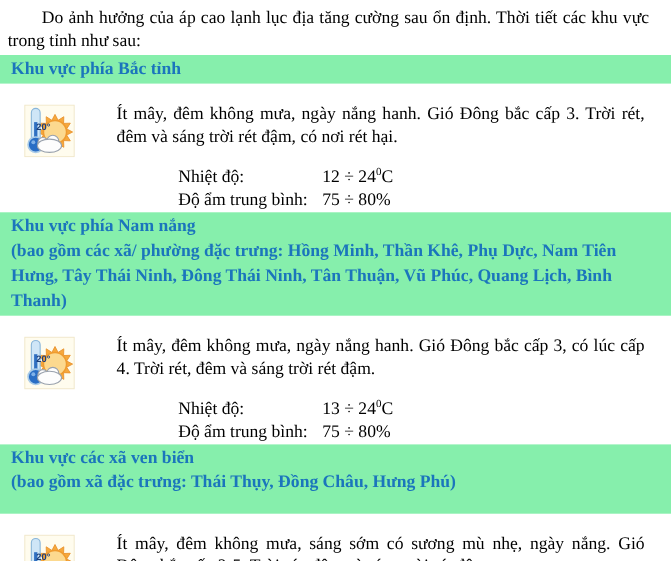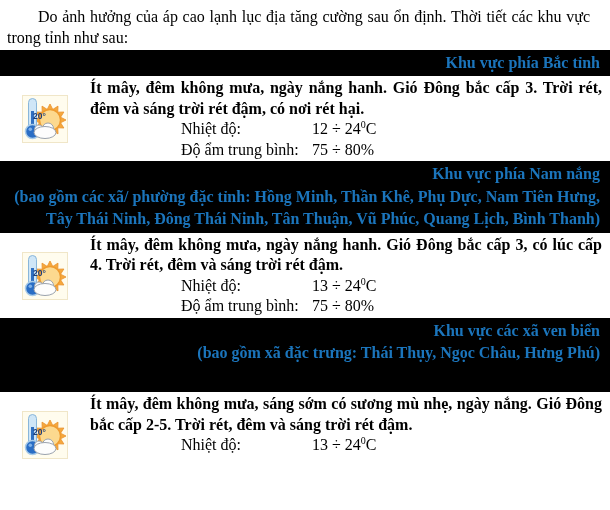--- a/index.html
+++ b/index.html
@@ -7,44 +7,44 @@
     width:610px;height:510px;overflow:hidden;background:#ffffff;
     font-family:"Liberation Serif","DejaVu Serif",serif;
     font-size:16px;line-height:20.5px;color:#000;
   }
   .intro{
     margin:7px 20px 2px 7px;
     text-indent:31px;
     text-align:justify;
   }
   .band{
-    background:#000000;
+    background:#86efac;
     color:#1b75bc;
     font-weight:bold;
-    text-align:right;
+    text-align:left;
     line-height:22.4px;
     padding:2px 10px;
     margin:0;
   }
-  .band-coastal{padding-bottom:28px;}
+  .band-coastal{padding-bottom:16px;}
   .sec-body{
     display:flex;
     margin:2px 8px 1px 7px;
   }
   .icon-col{
     width:83px;flex:0 0 83px;
   }
   .wicon{
     display:block;
     margin:17px 0 0 15px;
   }
   .text-col{flex:1;min-width:0;}
-  .desc{margin:0;text-align:justify;font-weight:bold;}
+  .desc{margin:16px;text-align:justify;}
   .metrics{padding-left:72px;}
-  .metric-row{white-space:nowrap;margin-left:19px;}
+  .metric-row{white-space:nowrap;}
   .mlabel{display:inline-block;width:131px;}
   sup{font-size:10px;line-height:0;}
 </style>
 </head>
 <body>
 
 <div class="page">
 
   <p class="intro">Do ảnh hưởng của áp cao lạnh lục địa tăng cường sau ổn định. Thời tiết các khu vực trong tỉnh như sau:</p>
 
@@ -77,21 +77,21 @@
         </div>
         <div class="metric-row">
           <span class="mlabel">Độ ẩm trung bình:</span><span class="mvalue">75 ÷ 80%</span>
         </div>
       </div>
     </div>
   </div>
 
   <div class="band">
     <div>Khu vực phía Nam nắng</div>
-    <div>(bao gồm các xã/ phường đặc tỉnh: Hồng Minh, Thần Khê, Phụ Dực, Nam Tiên Hưng, Tây Thái Ninh, Đông Thái Ninh, Tân Thuận, Vũ Phúc, Quang Lịch, Bình Thanh)</div>
+    <div>(bao gồm các xã/ phường đặc trưng: Hồng Minh, Thần Khê, Phụ Dực, Nam Tiên Hưng, Tây Thái Ninh, Đông Thái Ninh, Tân Thuận, Vũ Phúc, Quang Lịch, Bình Thanh)</div>
   </div>
   <div class="sec-body">
     <div class="icon-col">
       <svg class="wicon" width="46" height="48" viewBox="0 0 46 48" xmlns="http://www.w3.org/2000/svg">
         <rect x="0.5" y="0.5" width="45" height="47" fill="#fffcee" stroke="#f0e6c8"></rect>
         <polygon fill="#f6a83c" stroke="#e8922e" stroke-width="0.8" points="44,25 38.6,22.2 41.9,17 35.8,17.2 36,11.1 30.8,14.4 28,9 25.2,14.4 20,11.1 20.2,17.2 14.1,17 17.4,22.2 12,25 17.4,27.8 14.1,33 20.2,32.8 20,38.9 25.2,35.6 28,41 30.8,35.6 36,38.9 35.8,32.8 41.9,33 38.6,27.8"></polygon>
         <circle cx="28" cy="25" r="10.5" fill="#fcd98f" stroke="#ef9b2f" stroke-width="1.4"></circle>
         <rect x="6.5" y="3.5" width="8" height="31" rx="4" fill="#cfe6f7" stroke="#89b6da"></rect>
         <rect x="9" y="16" width="3" height="17" fill="#2f6fc1"></rect>
         <circle cx="10.5" cy="36.5" r="7" fill="#2a6ec5" stroke="#a9cbe8" stroke-width="1.5"></circle>
@@ -112,21 +112,21 @@
         </div>
         <div class="metric-row">
           <span class="mlabel">Độ ẩm trung bình:</span><span class="mvalue">75 ÷ 80%</span>
         </div>
       </div>
     </div>
   </div>
 
   <div class="band band-coastal">
     <div>Khu vực các xã ven biển</div>
-    <div>(bao gồm xã đặc trưng: Thái Thụy, Ngọc Châu, Hưng Phú)</div>
+    <div>(bao gồm xã đặc trưng: Thái Thụy, Đồng Châu, Hưng Phú)</div>
   </div>
   <div class="sec-body">
     <div class="icon-col">
       <svg class="wicon" width="46" height="48" viewBox="0 0 46 48" xmlns="http://www.w3.org/2000/svg">
         <rect x="0.5" y="0.5" width="45" height="47" fill="#fffcee" stroke="#f0e6c8"></rect>
         <polygon fill="#f6a83c" stroke="#e8922e" stroke-width="0.8" points="44,25 38.6,22.2 41.9,17 35.8,17.2 36,11.1 30.8,14.4 28,9 25.2,14.4 20,11.1 20.2,17.2 14.1,17 17.4,22.2 12,25 17.4,27.8 14.1,33 20.2,32.8 20,38.9 25.2,35.6 28,41 30.8,35.6 36,38.9 35.8,32.8 41.9,33 38.6,27.8"></polygon>
         <circle cx="28" cy="25" r="10.5" fill="#fcd98f" stroke="#ef9b2f" stroke-width="1.4"></circle>
         <rect x="6.5" y="3.5" width="8" height="31" rx="4" fill="#cfe6f7" stroke="#89b6da"></rect>
         <rect x="9" y="16" width="3" height="17" fill="#2f6fc1"></rect>
         <circle cx="10.5" cy="36.5" r="7" fill="#2a6ec5" stroke="#a9cbe8" stroke-width="1.5"></circle>

